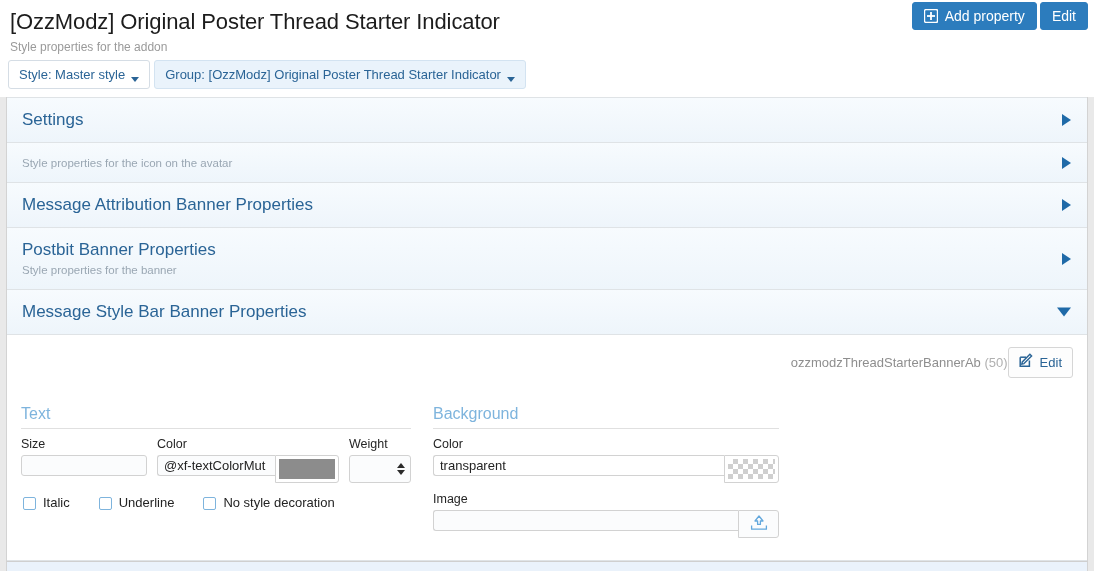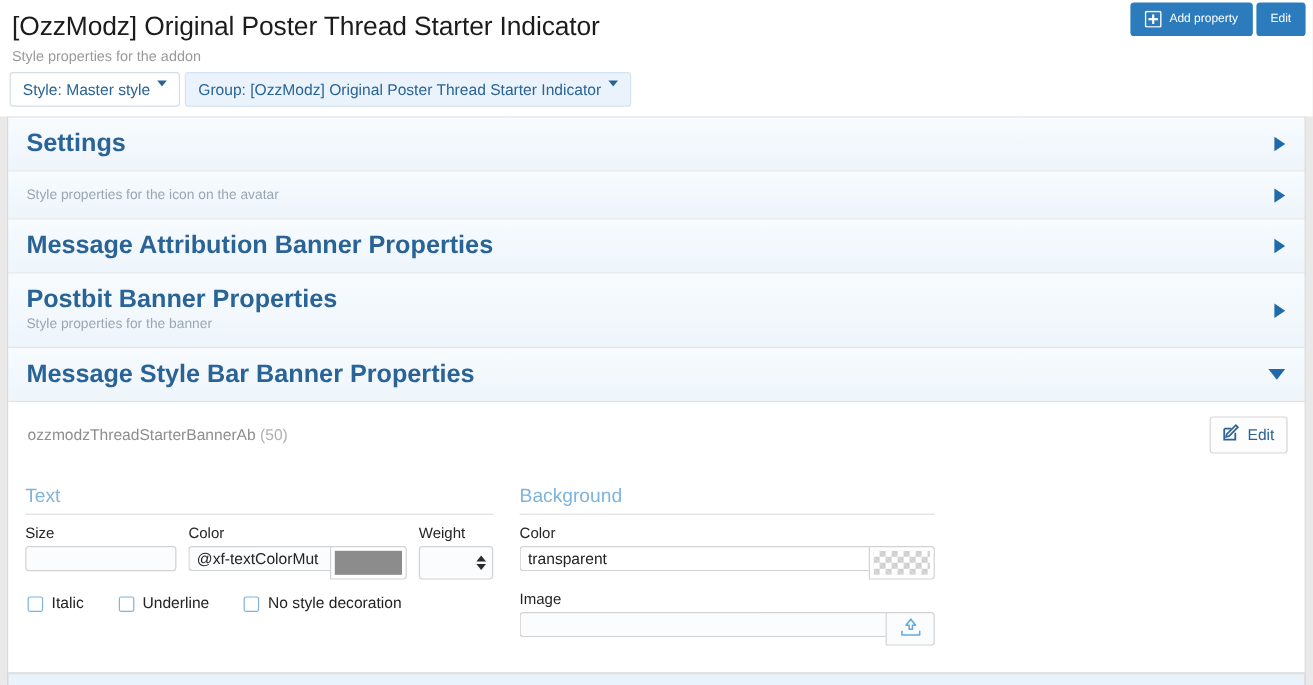--- a/index.html
+++ b/index.html
@@ -40,21 +40,21 @@
     top: 2px;
     right: 6px;
     display: flex;
     gap: 3px;
   }
   .btn-primary {
     background: #2c7cbd;
     color: #ffffff;
     border: 1px solid #2c7cbd;
     border-radius: 3px;
-    font-size: 10px;
+    font-size: 14px;
     padding: 6px 11px;
     display: inline-flex;
     align-items: center;
     gap: 7px;
     cursor: pointer;
     line-height: 14px;
   }
   .btn-primary svg { display: block; }
 
   
@@ -65,21 +65,21 @@
     gap: 4px;
   }
   .tabbtn {
     border: 1px solid #d5dde5;
     border-radius: 3px;
     background: #ffffff;
     color: #2a6496;
     font-size: 13px;
     padding: 6px 10px;
     display: inline-flex;
-    align-items: flex-start;
+    align-items: flex-end;
     gap: 6px;
     cursor: pointer;
     white-space: nowrap;
     line-height: 15px;
   }
   .tabbtn.accent { background: #eaf3fb; border-color: #d3e3f1; }
   .caret-down {
     width: 0; height: 0;
     border-left: 4px solid transparent;
     border-right: 4px solid transparent;
@@ -100,23 +100,23 @@
     background: linear-gradient(to bottom, #f7fbfe 0%, #eef5fb 100%);
     position: relative;
     cursor: pointer;
   }
   .section.first { border-top: 1px solid #dfe3e6; }
   .section-inner {
     padding: 11px 34px 11px 15px;
   }
   .section-title {
     color: #2a6496;
-    font-size: 21px;
+    font-size: 17px;
     line-height: 22px;
-    font-weight: bold;
+    font-weight: normal;
   }
   .section-desc {
     color: #9aa7b3;
     font-size: 11.5px;
     line-height: 15px;
     padding-top: 2px;
   }
   .toggle-arrow {
     position: absolute;
     right: 16px;
@@ -136,21 +136,21 @@
 
   
   .section-body {
     background: #ffffff;
     padding: 10px 14px 14px 14px;
     border-bottom: 1px solid #dfe3e6;
   }
   .prop-row {
     display: flex;
     align-items: center;
-    justify-content: space-between;
+    justify-content: flex-end;
     padding: 2px 0 12px 2px;
   }
   .prop-name {
     color: #8e8e8e;
     font-size: 13px;
   }
   .prop-count { color: #b0b0b0; }
   .btn-light {
     border: 1px solid #d6d6d6;
     border-radius: 3px;

